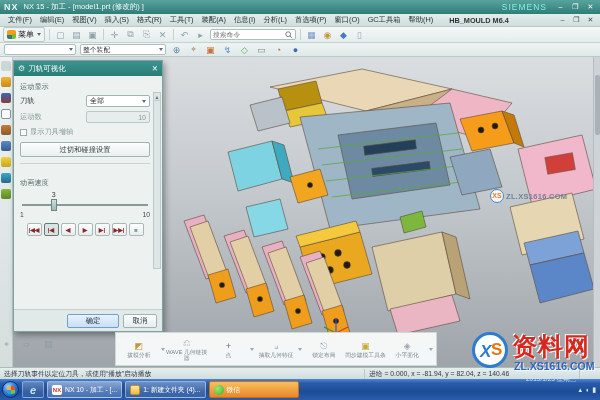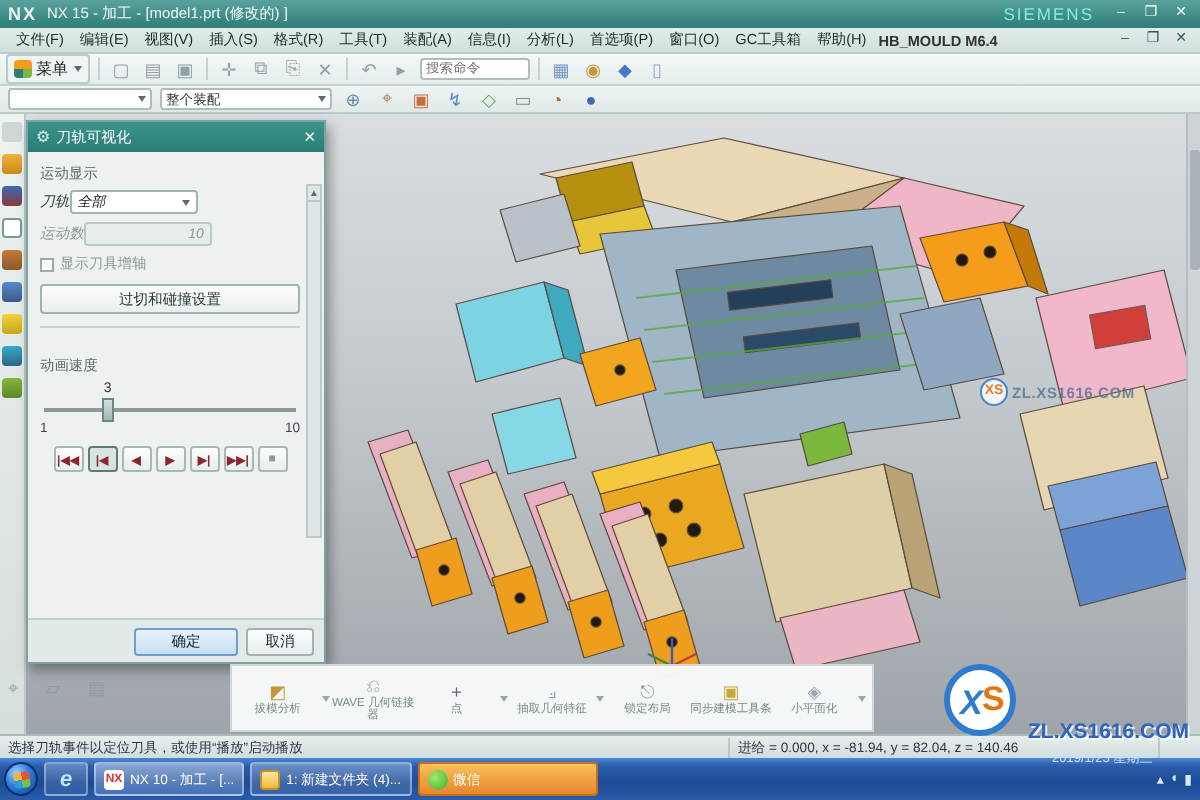--- a/index.html
+++ b/index.html
@@ -16,39 +16,39 @@
   .brand { color:#7ef0e2; font-weight:normal; font-size:8.5px; letter-spacing:1px; margin-right:8px; }
   .winbtns { display:flex; gap:4px; }
   .winbtn { width:11px; height:10px; font-size:7px; line-height:10px; text-align:center;
     color:#fff; cursor:default; }
 
   
   .menubar { position:absolute; left:0; top:14px; width:600px; height:13px;
     background:linear-gradient(#e3edec,#cfdedd); display:flex; align-items:center;
     padding:0 4px; border-bottom:1px solid #b9cac8; }
   .menu-item { padding:0 4px; font-size:7.3px; color:#1c2b2a; white-space:nowrap; }
-  .menu-doc { margin-left:2px; font-size:7.3px; color:#333; font-weight:bold; }
+  .menu-doc { margin-left:12px; font-size:7.3px; color:#333; font-weight:bold; }
   .mdi-btns { margin-left:auto; display:flex; gap:3px; }
   .mdi-btns .winbtn { color:#355; }
 
   
   .toolbar1 { position:absolute; left:0; top:27px; width:600px; height:16px;
     background:linear-gradient(#f4f8f7,#e4edec); border-bottom:1px solid #c4d2d0;
     display:flex; align-items:center; padding:0 3px; gap:3px; }
   .menu-button { display:flex; align-items:center; gap:2px; padding:1px 3px;
     border:1px solid #b9cac8; border-radius:2px; background:#eef4f3; }
   .nx-chip { width:9px; height:9px; border-radius:2px;
     background:conic-gradient(#f59d1a 0 25%, #7cb83e 25% 50%, #2e7d78 50% 75%, #f59d1a 75%); }
   .chev { width:0; height:0; border-left:2.5px solid transparent; border-right:2.5px solid transparent;
     border-top:3px solid #667; margin-left:1px; }
   .tbico { width:13px; height:12px; display:flex; align-items:center; justify-content:center;
     color:#8fa0a8; font-size:9px; }
   .tbsep { width:1px; height:11px; background:#c4d2d0; margin:0 1px; }
   .searchbox { display:flex; align-items:center; border:1px solid #aebebc; background:#fff;
-    border-radius:2px; height:11px; width:55px; padding:0 2px; }
+    border-radius:2px; height:11px; width:86px; padding:0 2px; }
   .searchbox input { border:none; outline:none; flex:1; font-size:6.8px; color:#888;
     font-family:"Liberation Sans",sans-serif; background:transparent; width:60px; }
 
   .toolbar2 { position:absolute; left:0; top:43px; width:600px; height:14px;
     background:linear-gradient(#eef4f3,#dfe9e8); border-bottom:1px solid #b9cac8;
     display:flex; align-items:center; padding:0 4px; gap:4px; }
   .combo { height:11px; background:#fff; border:1px solid #aebebc; border-radius:2px;
     display:flex; align-items:center; justify-content:space-between; padding:0 2px;
     font-size:6.8px; color:#333; }
 
@@ -70,21 +70,21 @@
     display:flex; flex-direction:column; }
   .dlg-title { height:15px; background:linear-gradient(#3b948d,#2a7d77); color:#fff;
     display:flex; align-items:center; padding:0 4px; gap:3px; font-size:7.5px; }
   .dlg-title .gear { font-size:8px; color:#d6efed; }
   .dlg-title .sp { flex:1; }
   .dlg-body { flex:1; position:relative; padding:4px 12px 2px 6px; }
   .dlg-scroll { position:absolute; right:1px; top:16px; bottom:40px; width:8px;
     background:#dde6e5; border:1px solid #b9cac8; }
   .dlg-scroll .up { height:8px; border-bottom:1px solid #b9cac8; font-size:5px; text-align:center; color:#667; line-height:8px;}
   .sec-label { color:#5a6b6a; font-size:7.2px; margin:2px 0 3px; }
-  .frow { display:flex; align-items:center; justify-content:flex-start; margin-bottom:4px;font-style:italic; }
+  .frow { display:flex; align-items:center; justify-content:space-between; margin-bottom:4px; }
   .flabel { font-size:7.3px; color:#2b3a39; }
   .fcombo { background:#fff; border:1px solid #9fb4b2; border-radius:2px; height:12px;
     display:flex; align-items:center; justify-content:space-between; padding:0 3px; font-size:7px; color:#222; }
   .fcombo.w60 { width:64px; } .fcombo.w40 { width:42px; }
   .ftext { background:#e7ecec; border:1px solid #b9c8c6; border-radius:2px; height:12px; width:64px;
     font-size:7px; color:#8a9a99; text-align:right; padding:0 3px; line-height:11px; }
   .chkrow { display:flex; align-items:center; gap:3px; margin:3px 0; }
   .chk { width:7px; height:7px; border:1px solid #9aabaa; background:#fdfdfd; }
   .chklabel { font-size:7.2px; color:#8a9a99; }
   .wide-btn { margin-top:5px; width:100%; height:15px; background:linear-gradient(#fdfefe,#e9efee);
@@ -493,17 +493,18 @@
       <span>◖</span>
       <span>▮</span>
     </span>
   </div>
 
   <div class="wm-big">
     <span class="circle">
       <span class="x">X</span>
         <span class="s">S</span>
     </span>
+    <span class="site">资料网</span>
     <span class="url">ZL.XS1616.COM</span>
     <span class="date">2019/1/23 星期三</span>
   </div>
 
 </div>
 
 </body></html>

